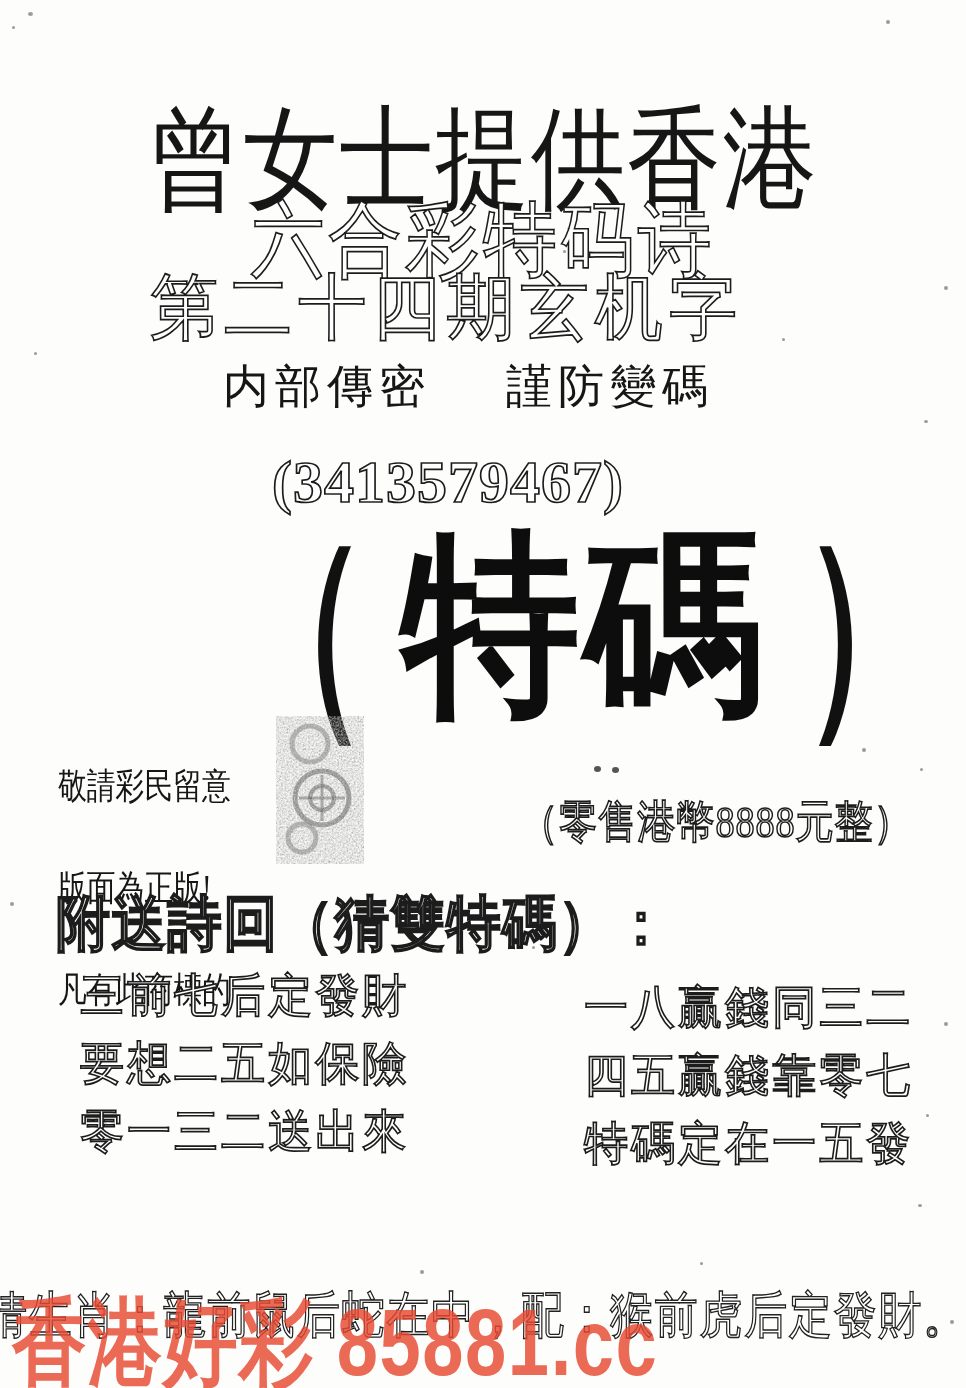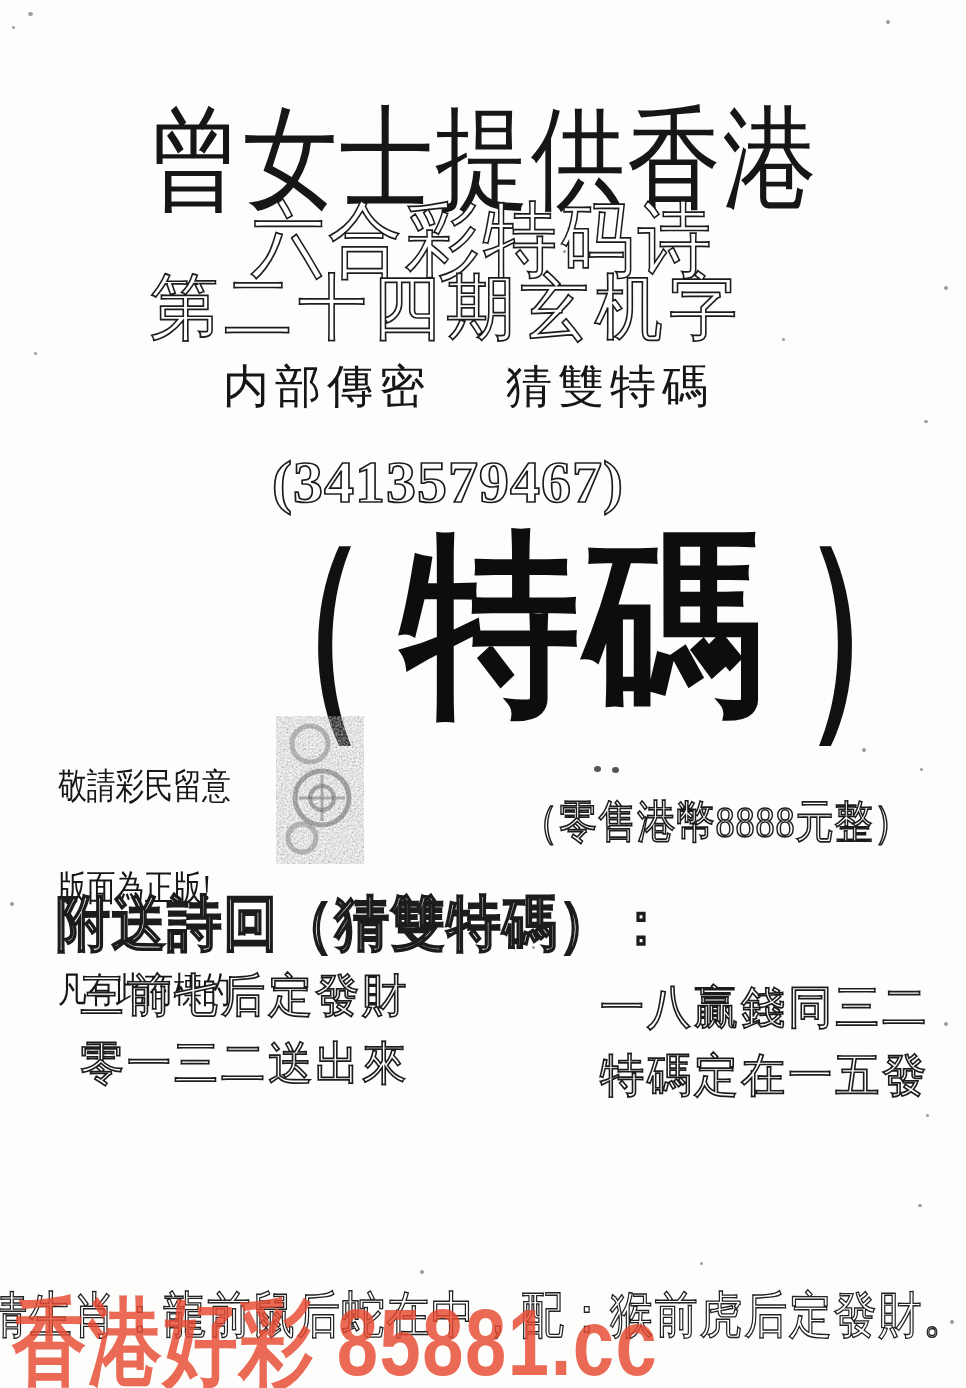--- a/index.html
+++ b/index.html
@@ -34,41 +34,41 @@
   .notice{top:710px;left:58px;font-size:36px;line-height:51px;white-space:pre-line;font-family:"Liberation Serif",serif;}
   .notice .cx{transform-origin:left top;transform:scaleX(.8);}
   .stamp{top:716px;left:276px;width:88px;height:148px;}
   .price{top:792px;left:520px;font-size:45px;letter-spacing:1px;}
   .price .cx{transform-origin:left top;transform:scaleX(.85);}
   .intro{top:884px;left:56px;font-size:60px;font-weight:700;letter-spacing:2px;}
   .intro .cx{transform-origin:left top;transform:scaleX(.9);}
   .poem{font-size:46px;letter-spacing:3px;line-height:68px;}
   .poem .cx{transform-origin:left top;transform:scaleX(.96);}
   .poems-left{top:962px;left:80px;}
-  .poems-right{top:974px;left:600px;font-family:Liberation Serif, serif;}
+  .poems-right{top:974px;left:584px;font-family:Liberation Serif, serif;}
   .poem-line{height:68px;}
   .zodiac{top:1282px;left:-16px;font-size:50px;letter-spacing:2px;}
   .zodiac .cx{transform-origin:left top;transform:scaleX(.86);}
   .watermark{
     top:1280px;left:12px;font-size:95px;font-weight:700;
     font-family:"Liberation Sans","DejaVu Sans",sans-serif;
     opacity:.82;z-index:5;letter-spacing:2px;
   }
   .watermark .cx{transform-origin:left top;transform:scaleX(.78);}
   .speck{position:absolute;background:#4a4a4a;border-radius:50%;opacity:.55;}
 </style>
 </head>
 <body>
 
 <div class="abs center t1"><span class="cx">曾女士提供香港</span></div>
 <div class="abs center t2 hollow"><span class="cx">六合彩特码诗</span></div>
 <div class="abs t3 hollow"><span class="cx">第二十四期玄机字</span></div>
 
 <div class="abs secrecy sec-l">内部傳密</div>
-<div class="abs secrecy sec-r">猜雙特碼</div>
+<div class="abs secrecy sec-r">謹防變碼</div>
 
 <div class="abs codenum hollow">(3413579467)</div>
 
 <div class="abs bigwrap">
   <span class="bigparen">（</span>
   <span class="bigtext">特碼</span>
   <span class="bigparen">）</span>
 </div>
 <div class="inkdot" style="left:594px;top:766px;"></div>
 <div class="inkdot" style="left:612px;top:767px;"></div>
@@ -97,25 +97,27 @@
   <circle cx="26" cy="122" r="14" fill="none" stroke="#555" stroke-width="5" opacity=".5"></circle>
   <rect width="88" height="148" filter="url(#stampNoise)" opacity=".9"></rect>
 </svg>
 
 <div class="abs price hollow"><span class="cx">（零售港幣8888元整）</span></div>
 
 <div class="abs intro hollow"><span class="cx">附送詩回（猜雙特碼）：</span></div>
 
 <div class="abs poems-left poem hollow">
   <div class="poem-line"><span class="cx">三前七后定發財</span></div>
+  <div class="poem-line"><span class="cx">要想二五如保險</span></div>
   <div class="poem-line"><span class="cx">零一三二送出來</span></div>
 </div>
 
 <div class="abs poems-right poem hollow">
   <div class="poem-line"><span class="cx">一八贏錢同三二</span></div>
+  <div class="poem-line"><span class="cx">四五贏錢靠零七</span></div>
   <div class="poem-line"><span class="cx">特碼定在一五發</span></div>
 </div>
 
 <div class="abs zodiac hollow hollow-thin"><span class="cx">猜生肖：龍前鼠后蛇在中，配：猴前虎后定發財。</span></div>
 
 <div class="abs watermark"><span class="cx" style="color: rgb(232, 74, 50);">香港好彩 85881.cc</span></div>
 
 <div class="speck" style="left:28px;top:12px;width:5px;height:4px;"></div>
 <div class="speck" style="left:12px;top:26px;width:3px;height:3px;"></div>
 <div class="speck" style="left:886px;top:20px;width:4px;height:4px;"></div>

